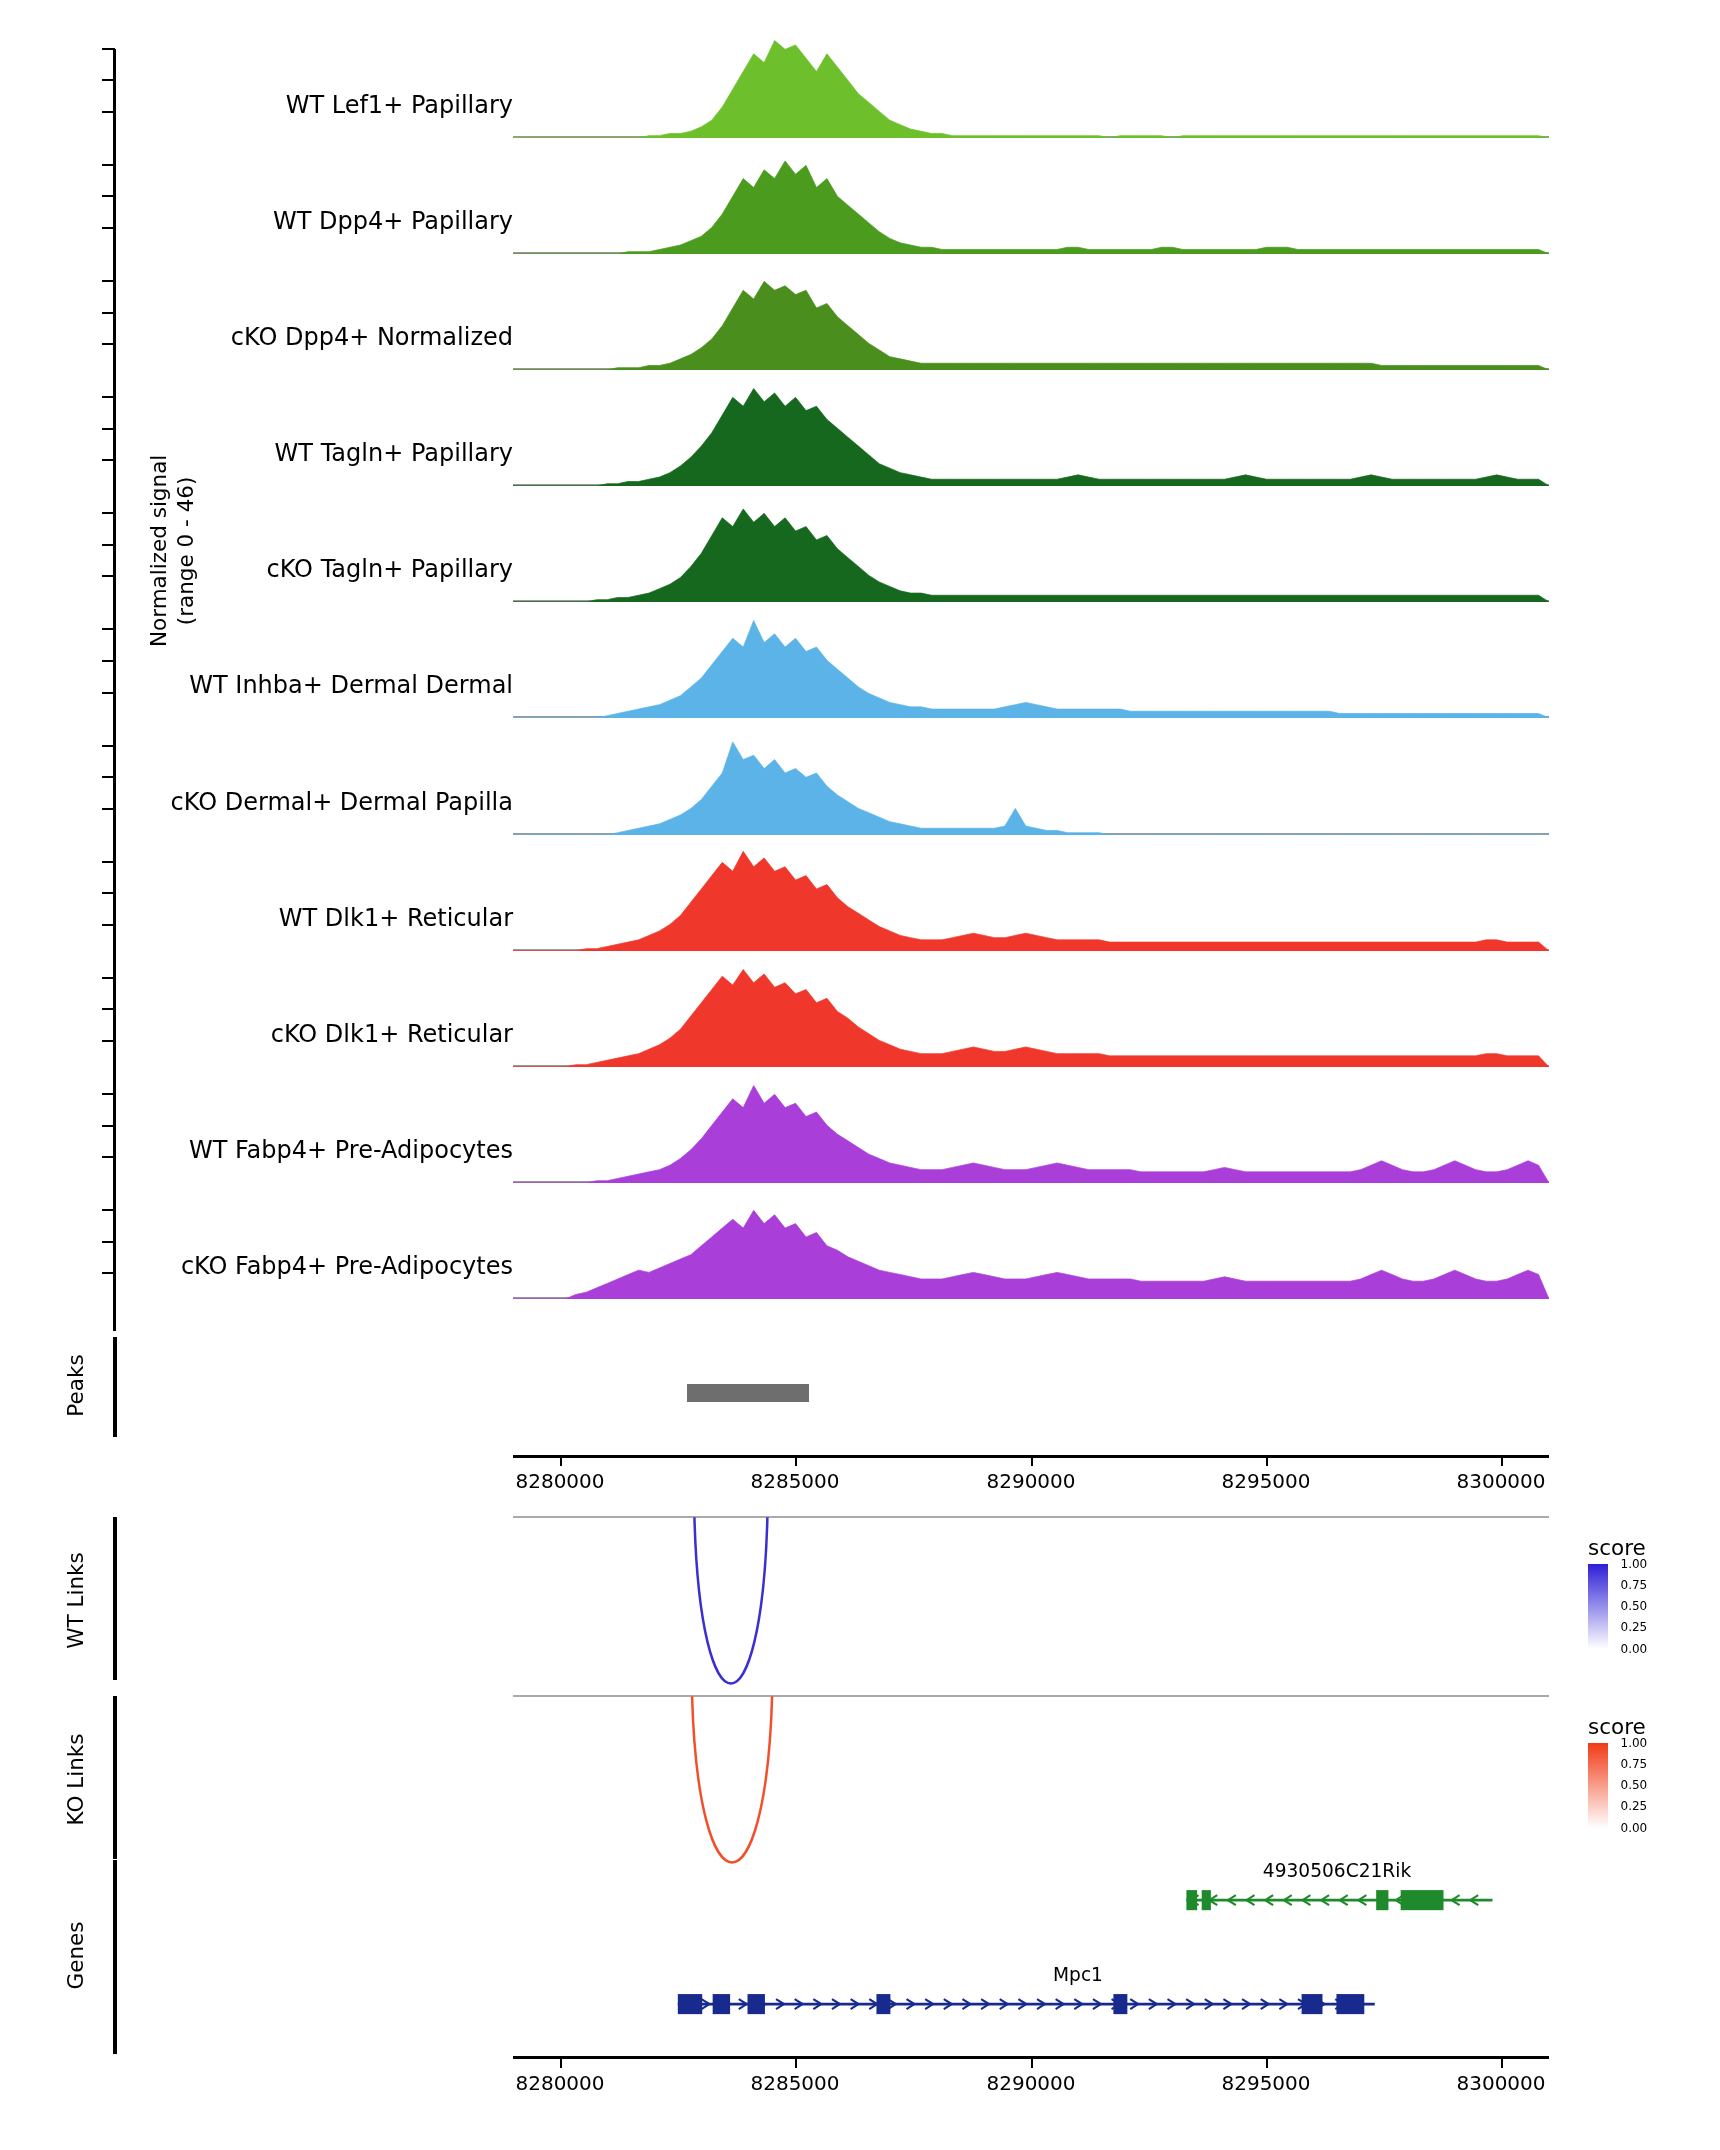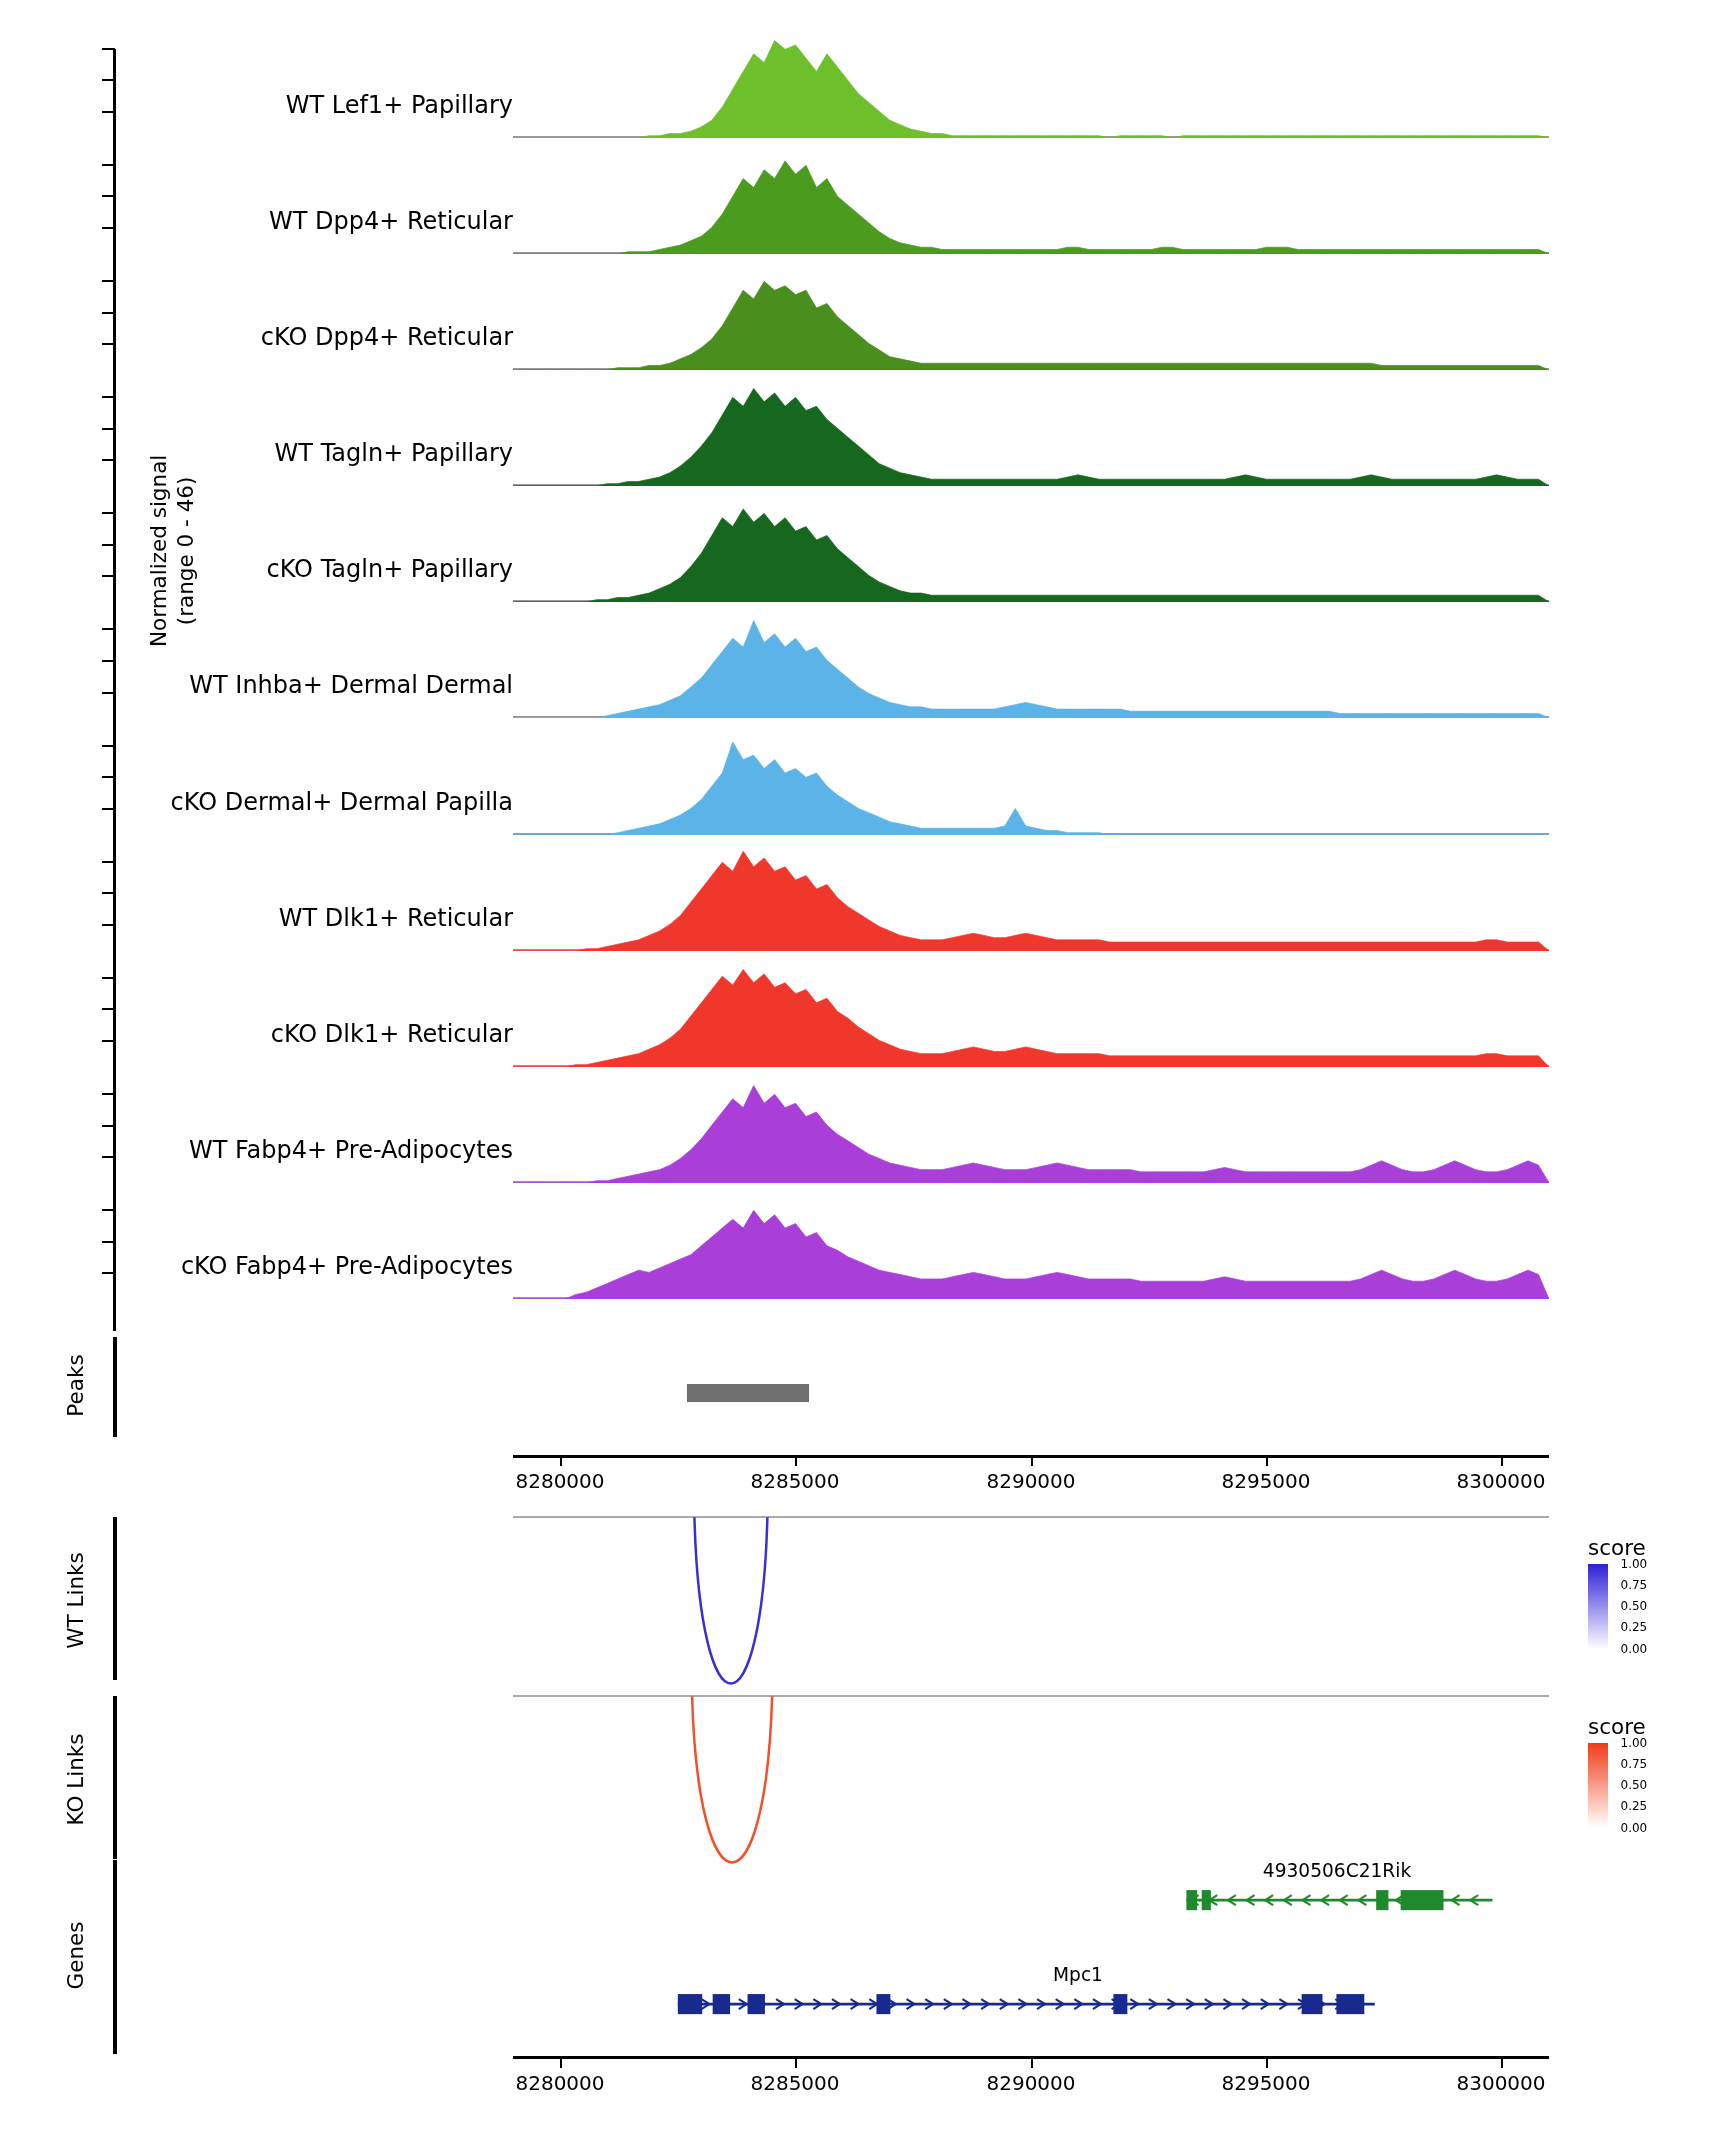--- a/index.html
+++ b/index.html
@@ -238,28 +238,28 @@
       </div>
     <div id="tracks">
         <div class="track-row" style="top: 5.7px;">
           <div class="track-label">WT Lef1+ Papillary</div>
           <div style="position: absolute; left: 513px; bottom: 5.7px; width: 1036px; height: 1.4px; background: rgb(153, 153, 153);"></div>
           <svg width="1036" height="102" viewBox="0 0 1445 142" style="position: absolute; left: 513px; bottom: 5.7px;">
             <path d="M 0 142 L 0.0 142.0 L 14.6 142.0 L 29.2 142.0 L 43.8 142.0 L 58.4 142.0 L 73.0 142.0 L 87.6 142.0 L 102.2 142.0 L 116.8 142.0 L 131.4 142.0 L 146.0 142.0 L 160.6 142.0 L 175.2 142.0 L 189.7 138.9 L 204.3 138.9 L 218.9 135.8 L 233.5 135.8 L 248.1 132.7 L 262.7 126.6 L 277.3 117.3 L 291.9 98.8 L 306.5 74.1 L 321.1 49.4 L 335.7 24.7 L 350.3 37.0 L 364.9 6.2 L 379.5 18.5 L 394.1 12.3 L 408.7 30.9 L 423.3 49.4 L 437.9 24.7 L 452.5 43.2 L 467.1 61.7 L 481.7 80.3 L 496.3 92.6 L 510.9 105.0 L 525.5 117.3 L 540.1 123.5 L 554.6 129.7 L 569.2 132.7 L 583.8 135.8 L 598.4 135.8 L 613.0 138.9 L 627.6 138.9 L 642.2 138.9 L 656.8 138.9 L 671.4 138.9 L 686.0 138.9 L 700.6 138.9 L 715.2 138.9 L 729.8 138.9 L 744.4 138.9 L 759.0 138.9 L 773.6 138.9 L 788.2 138.9 L 802.8 138.9 L 817.4 138.9 L 832.0 142.0 L 846.6 138.9 L 861.2 138.9 L 875.8 138.9 L 890.4 138.9 L 904.9 138.9 L 919.5 142.0 L 934.1 138.9 L 948.7 138.9 L 963.3 138.9 L 977.9 138.9 L 992.5 138.9 L 1007.1 138.9 L 1021.7 138.9 L 1036.3 138.9 L 1050.9 138.9 L 1065.5 138.9 L 1080.1 138.9 L 1094.7 138.9 L 1109.3 138.9 L 1123.9 138.9 L 1138.5 138.9 L 1153.1 138.9 L 1167.7 138.9 L 1182.3 138.9 L 1196.9 138.9 L 1211.5 138.9 L 1226.1 138.9 L 1240.7 138.9 L 1255.3 138.9 L 1269.8 138.9 L 1284.4 138.9 L 1299.0 138.9 L 1313.6 138.9 L 1328.2 138.9 L 1342.8 138.9 L 1357.4 138.9 L 1372.0 138.9 L 1386.6 138.9 L 1401.2 138.9 L 1415.8 138.9 L 1430.4 138.9 L 1445.0 142.0 L 1445 142 Z" fill="#6DC02C" stroke="#6DC02C" stroke-width="1"></path>
           </svg>
         </div>
         <div class="track-row" style="top: 122px;">
-          <div class="track-label">WT Dpp4+ Reticular</div>
+          <div class="track-label">WT Dpp4+ Papillary</div>
           <div style="position: absolute; left: 513px; bottom: 5.7px; width: 1036px; height: 1.4px; background: rgb(153, 153, 153);"></div>
           <svg width="1036" height="102" viewBox="0 0 1445 142" style="position: absolute; left: 513px; bottom: 5.7px;">
             <path d="M 0 142 L 0.0 142.0 L 14.6 142.0 L 29.2 142.0 L 43.8 142.0 L 58.4 142.0 L 73.0 142.0 L 87.6 142.0 L 102.2 142.0 L 116.8 142.0 L 131.4 142.0 L 146.0 142.0 L 160.6 138.9 L 175.2 138.9 L 189.7 138.9 L 204.3 135.8 L 218.9 132.7 L 233.5 129.7 L 248.1 123.5 L 262.7 117.3 L 277.3 105.0 L 291.9 86.4 L 306.5 61.7 L 321.1 37.0 L 335.7 49.4 L 350.3 24.7 L 364.9 37.0 L 379.5 12.3 L 394.1 30.9 L 408.7 18.5 L 423.3 49.4 L 437.9 37.0 L 452.5 61.7 L 467.1 74.1 L 481.7 86.4 L 496.3 98.8 L 510.9 111.1 L 525.5 120.4 L 540.1 126.6 L 554.6 129.7 L 569.2 132.7 L 583.8 132.7 L 598.4 135.8 L 613.0 135.8 L 627.6 135.8 L 642.2 135.8 L 656.8 135.8 L 671.4 135.8 L 686.0 135.8 L 700.6 135.8 L 715.2 135.8 L 729.8 135.8 L 744.4 135.8 L 759.0 135.8 L 773.6 132.7 L 788.2 132.7 L 802.8 135.8 L 817.4 135.8 L 832.0 135.8 L 846.6 135.8 L 861.2 135.8 L 875.8 135.8 L 890.4 135.8 L 904.9 132.7 L 919.5 132.7 L 934.1 135.8 L 948.7 135.8 L 963.3 135.8 L 977.9 135.8 L 992.5 135.8 L 1007.1 135.8 L 1021.7 135.8 L 1036.3 135.8 L 1050.9 132.7 L 1065.5 132.7 L 1080.1 132.7 L 1094.7 135.8 L 1109.3 135.8 L 1123.9 135.8 L 1138.5 135.8 L 1153.1 135.8 L 1167.7 135.8 L 1182.3 135.8 L 1196.9 135.8 L 1211.5 135.8 L 1226.1 135.8 L 1240.7 135.8 L 1255.3 135.8 L 1269.8 135.8 L 1284.4 135.8 L 1299.0 135.8 L 1313.6 135.8 L 1328.2 135.8 L 1342.8 135.8 L 1357.4 135.8 L 1372.0 135.8 L 1386.6 135.8 L 1401.2 135.8 L 1415.8 135.8 L 1430.4 135.8 L 1445.0 142.0 L 1445 142 Z" fill="#4A9B1E" stroke="#4A9B1E" stroke-width="1"></path>
           </svg>
         </div>
         <div class="track-row" style="top: 238px;">
-          <div class="track-label">cKO Dpp4+ Reticular</div>
+          <div class="track-label">cKO Dpp4+ Normalized</div>
           <div style="position: absolute; left: 513px; bottom: 5.7px; width: 1036px; height: 1.4px; background: rgb(153, 153, 153);"></div>
           <svg width="1036" height="102" viewBox="0 0 1445 142" style="position: absolute; left: 513px; bottom: 5.7px;">
             <path d="M 0 142 L 0.0 142.0 L 14.6 142.0 L 29.2 142.0 L 43.8 142.0 L 58.4 142.0 L 73.0 142.0 L 87.6 142.0 L 102.2 142.0 L 116.8 142.0 L 131.4 142.0 L 146.0 138.9 L 160.6 138.9 L 175.2 138.9 L 189.7 135.8 L 204.3 135.8 L 218.9 132.7 L 233.5 126.6 L 248.1 120.4 L 262.7 111.1 L 277.3 98.8 L 291.9 80.3 L 306.5 55.6 L 321.1 30.9 L 335.7 43.2 L 350.3 18.5 L 364.9 30.9 L 379.5 24.7 L 394.1 37.0 L 408.7 30.9 L 423.3 55.6 L 437.9 49.4 L 452.5 67.9 L 467.1 80.3 L 481.7 92.6 L 496.3 105.0 L 510.9 114.2 L 525.5 123.5 L 540.1 126.6 L 554.6 129.7 L 569.2 132.7 L 583.8 132.7 L 598.4 132.7 L 613.0 132.7 L 627.6 132.7 L 642.2 132.7 L 656.8 132.7 L 671.4 132.7 L 686.0 132.7 L 700.6 132.7 L 715.2 132.7 L 729.8 132.7 L 744.4 132.7 L 759.0 132.7 L 773.6 132.7 L 788.2 132.7 L 802.8 132.7 L 817.4 132.7 L 832.0 132.7 L 846.6 132.7 L 861.2 132.7 L 875.8 132.7 L 890.4 132.7 L 904.9 132.7 L 919.5 132.7 L 934.1 132.7 L 948.7 132.7 L 963.3 132.7 L 977.9 132.7 L 992.5 132.7 L 1007.1 132.7 L 1021.7 132.7 L 1036.3 132.7 L 1050.9 132.7 L 1065.5 132.7 L 1080.1 132.7 L 1094.7 132.7 L 1109.3 132.7 L 1123.9 132.7 L 1138.5 132.7 L 1153.1 132.7 L 1167.7 132.7 L 1182.3 132.7 L 1196.9 132.7 L 1211.5 135.8 L 1226.1 135.8 L 1240.7 135.8 L 1255.3 135.8 L 1269.8 135.8 L 1284.4 135.8 L 1299.0 135.8 L 1313.6 135.8 L 1328.2 135.8 L 1342.8 135.8 L 1357.4 135.8 L 1372.0 135.8 L 1386.6 135.8 L 1401.2 135.8 L 1415.8 135.8 L 1430.4 135.8 L 1445.0 142.0 L 1445 142 Z" fill="#4A8F1E" stroke="#4A8F1E" stroke-width="1"></path>
           </svg>
         </div>
         <div class="track-row" style="top: 354px;">
           <div class="track-label">WT Tagln+ Papillary</div>
           <div style="position: absolute; left: 513px; bottom: 5.7px; width: 1036px; height: 1.4px; background: rgb(153, 153, 153);"></div>
           <svg width="1036" height="102" viewBox="0 0 1445 142" style="position: absolute; left: 513px; bottom: 5.7px;">
             <path d="M 0 142 L 0.0 142.0 L 14.6 142.0 L 29.2 142.0 L 43.8 142.0 L 58.4 142.0 L 73.0 142.0 L 87.6 142.0 L 102.2 142.0 L 116.8 142.0 L 131.4 138.9 L 146.0 138.9 L 160.6 135.8 L 175.2 135.8 L 189.7 132.7 L 204.3 129.7 L 218.9 123.5 L 233.5 114.2 L 248.1 101.9 L 262.7 86.4 L 277.3 67.9 L 291.9 43.2 L 306.5 18.5 L 321.1 30.9 L 335.7 6.2 L 350.3 24.7 L 364.9 12.3 L 379.5 30.9 L 394.1 18.5 L 408.7 37.0 L 423.3 30.9 L 437.9 49.4 L 452.5 61.7 L 467.1 74.1 L 481.7 86.4 L 496.3 98.8 L 510.9 111.1 L 525.5 117.3 L 540.1 123.5 L 554.6 126.6 L 569.2 129.7 L 583.8 132.7 L 598.4 132.7 L 613.0 132.7 L 627.6 132.7 L 642.2 132.7 L 656.8 132.7 L 671.4 132.7 L 686.0 132.7 L 700.6 132.7 L 715.2 132.7 L 729.8 132.7 L 744.4 132.7 L 759.0 132.7 L 773.6 129.7 L 788.2 126.6 L 802.8 129.7 L 817.4 132.7 L 832.0 132.7 L 846.6 132.7 L 861.2 132.7 L 875.8 132.7 L 890.4 132.7 L 904.9 132.7 L 919.5 132.7 L 934.1 132.7 L 948.7 132.7 L 963.3 132.7 L 977.9 132.7 L 992.5 132.7 L 1007.1 129.7 L 1021.7 126.6 L 1036.3 129.7 L 1050.9 132.7 L 1065.5 132.7 L 1080.1 132.7 L 1094.7 132.7 L 1109.3 132.7 L 1123.9 132.7 L 1138.5 132.7 L 1153.1 132.7 L 1167.7 132.7 L 1182.3 129.7 L 1196.9 126.6 L 1211.5 129.7 L 1226.1 132.7 L 1240.7 132.7 L 1255.3 132.7 L 1269.8 132.7 L 1284.4 132.7 L 1299.0 132.7 L 1313.6 132.7 L 1328.2 132.7 L 1342.8 132.7 L 1357.4 129.7 L 1372.0 126.6 L 1386.6 129.7 L 1401.2 132.7 L 1415.8 132.7 L 1430.4 132.7 L 1445.0 142.0 L 1445 142 Z" fill="#16681E" stroke="#16681E" stroke-width="1"></path>

